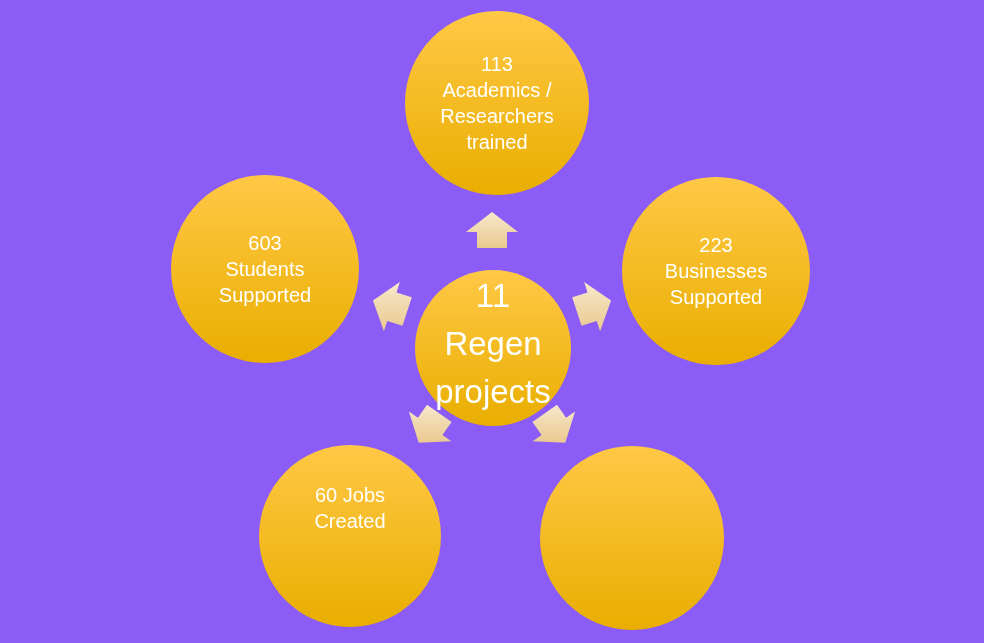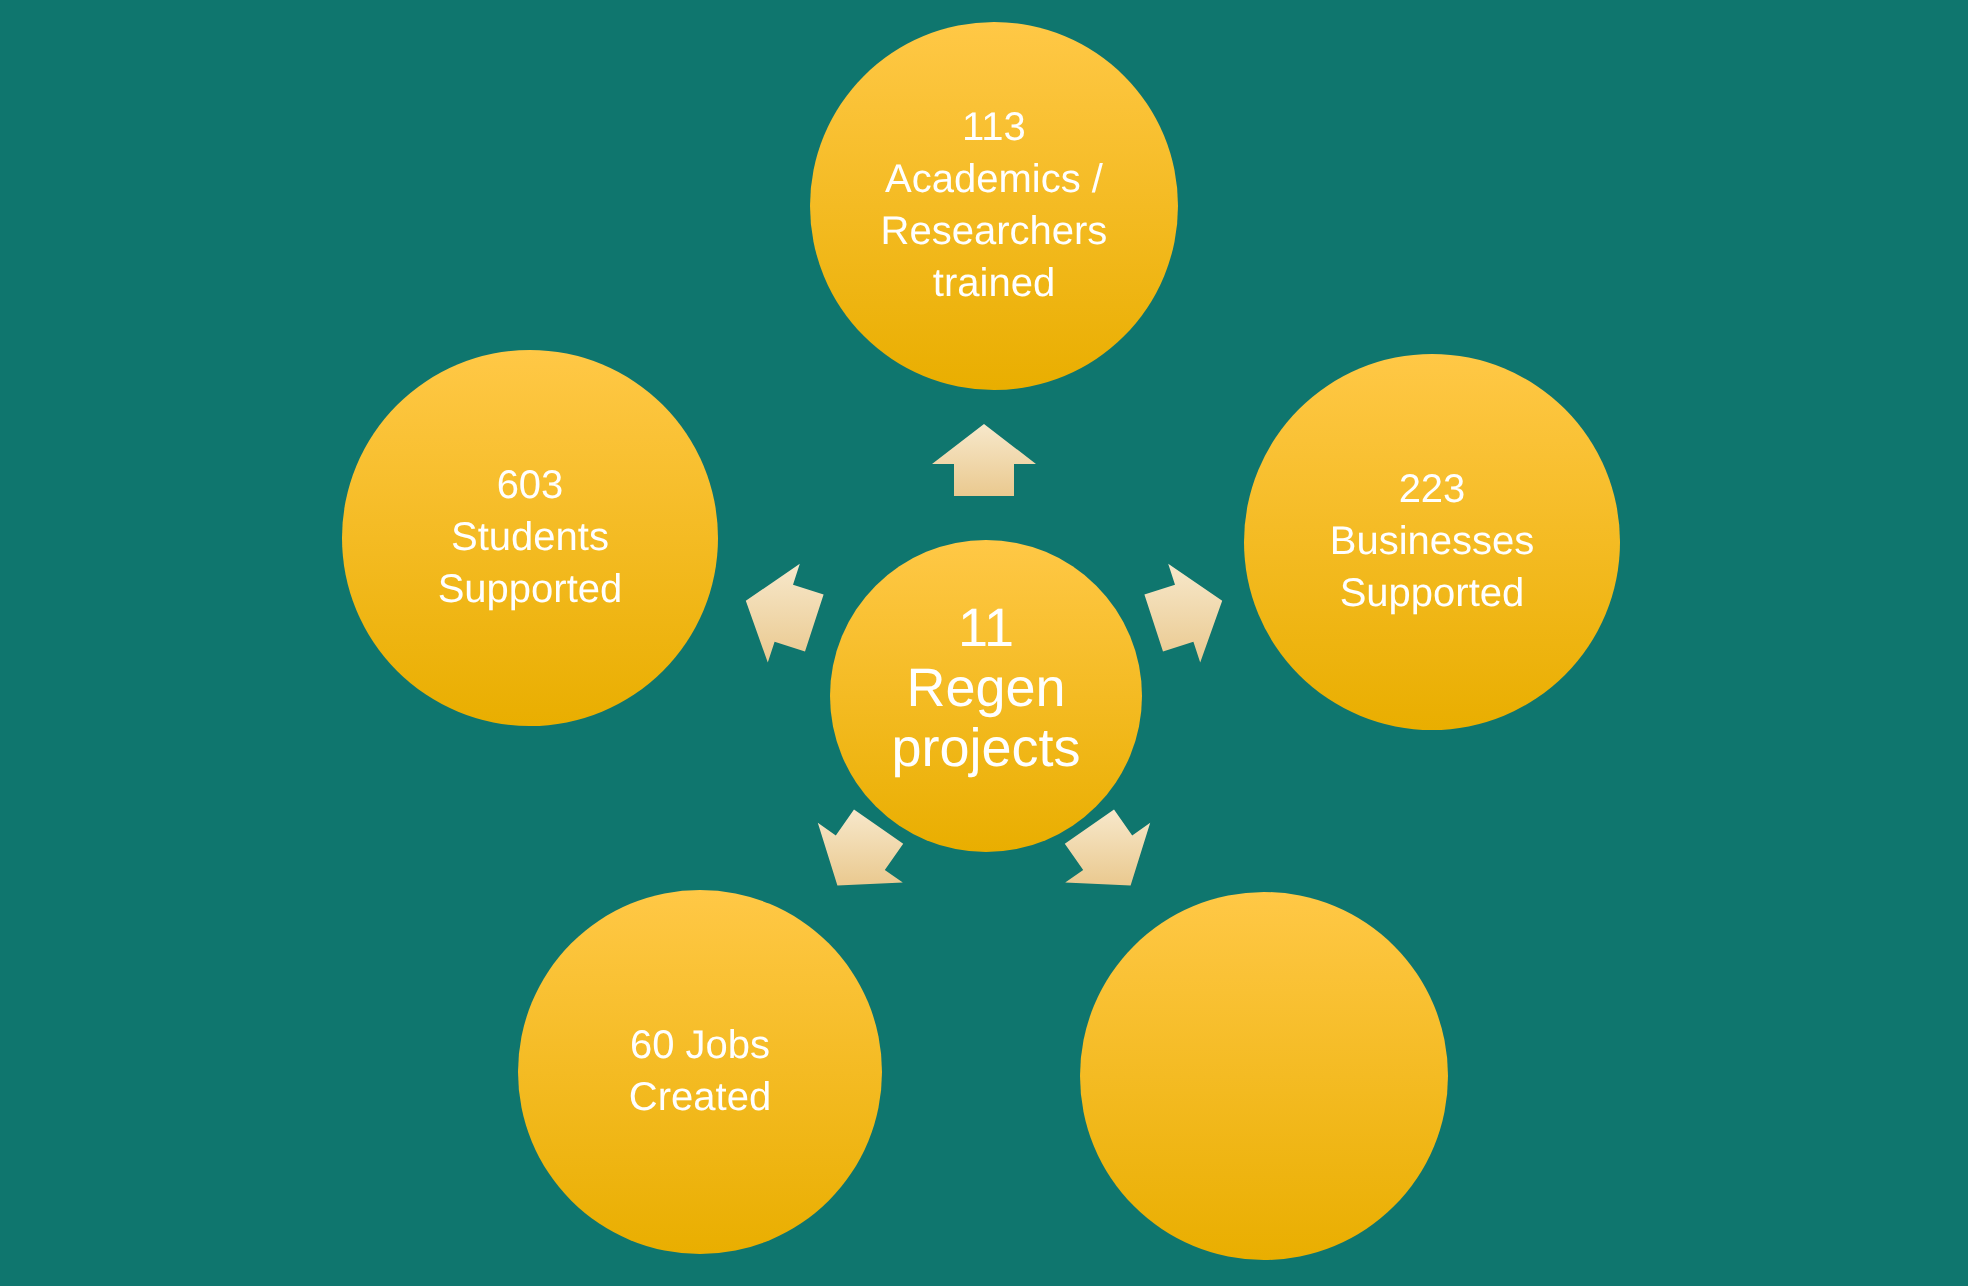--- a/index.html
+++ b/index.html
@@ -8,41 +8,41 @@
     width: 984px;
     height: 643px;
     background: #000000;
     overflow: hidden;
     font-family: "Liberation Sans", sans-serif;
   }
   .stage {
     position: relative;
     width: 984px;
     height: 643px;
-    background: #0f766e;
+    background: #8b5cf6;
   }
   .stage svg {
     position: absolute;
     left: 0;
     top: 0;
   }
   .node-label {
     position: absolute;
     transform: translate(-50%, -50%);
     color: #ffffff;
     font-size: 20px;
     line-height: 26px;
     text-align: center;
     white-space: pre-line;
     width: 170px;
     pointer-events: none;
   }
   .node-label--center {
-    font-size: 27px;
-    line-height: 30px;
+    font-size: 33px;
+    line-height: 48px;
     width: 150px;
   }
 </style>
 </head>
 <body>
 
 <div class="stage">
 
   <svg width="984" height="643" viewBox="0 0 984 643">
     <defs>
@@ -77,21 +77,21 @@
 trained</div>
 
   <div class="node-label" style="left:265px; top:269px; width:150px;">603
 Students
 Supported</div>
 
   <div class="node-label" style="left:716px; top:271px; width:150px;">223
 Businesses
 Supported</div>
 
-  <div class="node-label" style="left:350px; top:536px; width:150px;">60 Jobs
+  <div class="node-label" style="left:350px; top:508px; width:150px;">60 Jobs
 Created</div>
 
 
   <div class="node-label node-label--center" style="left:493px; top:344px;">11
 Regen
 projects</div>
 
 </div>
 
 </body></html>

